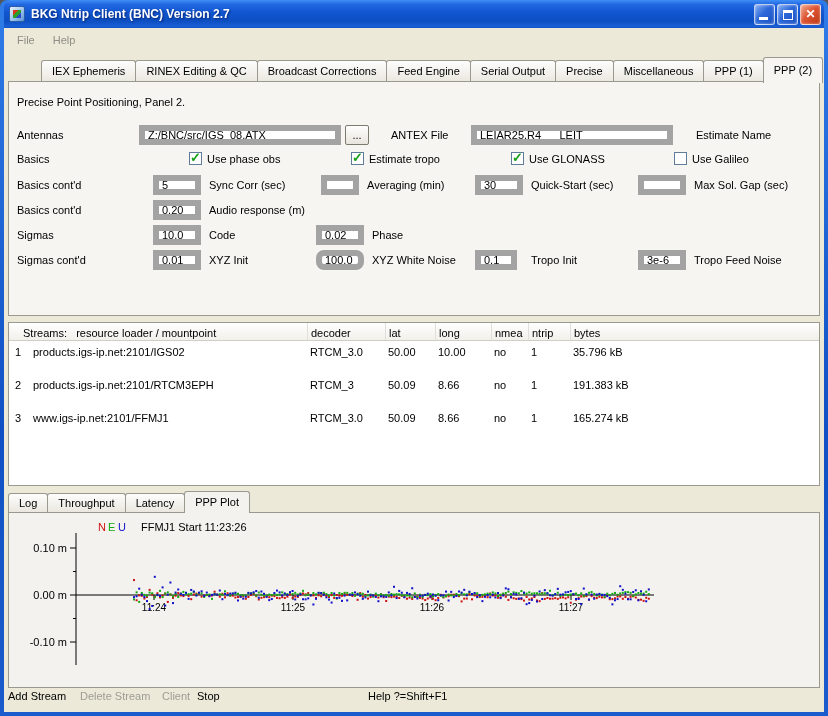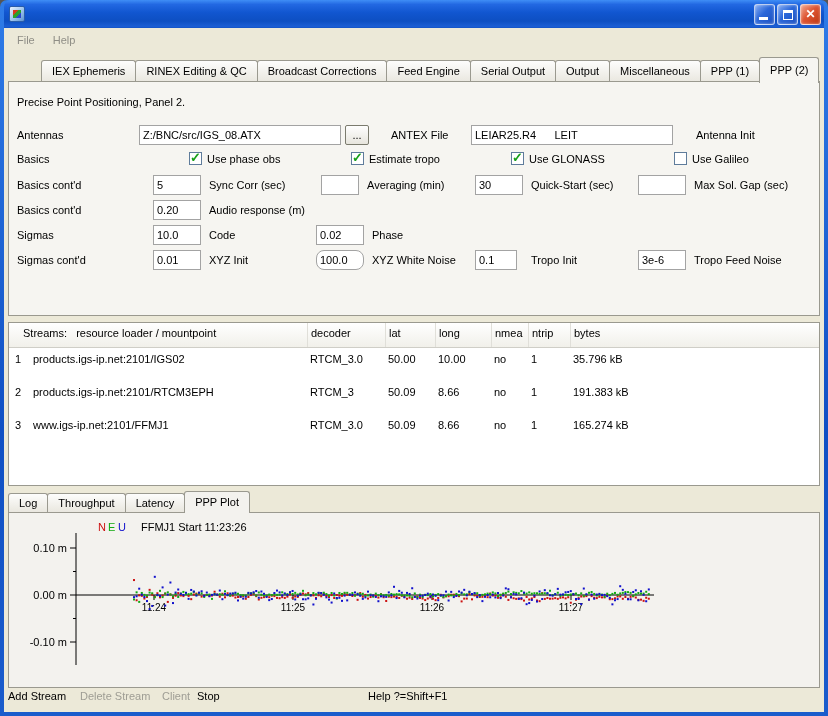--- a/index.html
+++ b/index.html
@@ -44,32 +44,32 @@
                background:linear-gradient(#fefefe,#e7e5dd); font-size:7px; color:#111; text-align:center; padding:0; }
 
   .bottom-tabbar { position:absolute; left:4px; top:463px; height:21px; display:flex; align-items:flex-end; white-space:nowrap; }
   .bottom-tabbar .tab { height:19px; line-height:18px; }
   .bottom-tabbar .tab.selected { height:22px; line-height:21px; background:#f3f2ee; }
 
   
   .panel { position:absolute; left:4px; top:53px; width:812px; height:235px;
            background:#f6f5f1; border:1px solid #9a998f; z-index:1; }
   .lbl { position:absolute; white-space:nowrap; }
-  .txt { position:absolute; height:20px; border:1px solid #a3a3a3; background:#fff;
+  .txt { position:absolute; height:20px; border:6px solid #a3a3a3; background:#fff;
          font:11px "Liberation Sans",sans-serif; padding:2px 3px; }
   .btn { position:absolute; height:20px; border:1px solid #7b7b6e; border-radius:2px;
          background:linear-gradient(#fefefe,#e7e5dd); font:11px "Liberation Sans",sans-serif; text-align:center; }
   .cb { position:absolute; width:13px; height:13px; background:#fff; border:1px solid #5f7c9b; }
   .cb .mark { display:none; position:absolute; left:0px; top:-3px; color:#19a019; font-size:13px; font-weight:bold; }
   .cb.checked .mark { display:block; }
 
   
   .streams { position:absolute; left:4px; top:294px; width:812px; height:164px;
              background:#fff; border:1px solid #9a998f; overflow:hidden; }
-  .thead { display:grid; grid-template-columns:298px 78px 50px 56px 37px 42px 1fr; height:25px;
+  .thead { display:grid; grid-template-columns:298px 78px 50px 56px 37px 42px 1fr; height:18px;
            background:linear-gradient(#ffffff,#f1f0ea); border-bottom:1px solid #cfcec7; }
   .th { line-height:21px; padding-left:3px; white-space:pre; overflow:hidden; }
   .th + .th { border-left:1px solid #e0dfd9; }
   .th-main { padding-left:14px; }
   .trow { display:grid; grid-template-columns:18px 280px 78px 50px 56px 37px 42px 1fr; height:33px; }
   .td { padding:5px 0 0 3px; white-space:nowrap; overflow:hidden; }
   .td.num { text-align:center; padding-left:0; }
   .td.mp { padding-left:6px; }
 
   
@@ -84,20 +84,21 @@
   .status-help { position:absolute; top:662px; left:364px; }
 </style>
 </head>
 <body>
 
 <div class="screen">
 <div class="window">
 
   <div class="titlebar">
     <div class="app-icon"></div>
+    <div class="title">BKG Ntrip Client (BNC) Version 2.7</div>
     <div class="win-buttons">
       <div class="winbtn min">
             <span class="glyph-min"></span>
           </div>
       <div class="winbtn max">
             <span class="glyph-max"></span>
           </div>
       <div class="winbtn close">
             <span class="glyph-close">✕</span>
           </div>
@@ -110,39 +111,39 @@
       <span class="menu-item">File</span>
       <span class="menu-item">Help</span>
     </div>
 
     <div class="tabbar">
       <span class="tab first-cut">IEX Ephemeris</span>
       <span class="tab">RINEX Editing &amp; QC</span>
       <span class="tab">Broadcast Corrections</span>
       <span class="tab">Feed Engine</span>
       <span class="tab">Serial Output</span>
-      <span class="tab">Output</span>
+      <span class="tab">Precise</span>
       <span class="tab">Miscellaneous</span>
       <span class="tab">PPP (1)</span>
       <span class="tab selected">PPP (2)</span>
     </div>
     <div class="tab-scroll">
       <button class="scrollbtn"><span>◀</span></button>
       <button class="scrollbtn"><span>▶</span></button>
     </div>
 
     <div class="panel">
       <span class="lbl" style="left:8px;top:14px">Precise Point Positioning, Panel 2.</span>
 
       <span class="lbl" style="left:8px;top:47px">Antennas</span>
       <input class="txt" style="left: 130px; top: 43px; width: 202px;" value="Z:/BNC/src/IGS_08.ATX">
       <button class="btn" style="left:336px;top:43px;width:24px"><span>...</span></button>
       <span class="lbl" style="left:382px;top:47px">ANTEX File</span>
       <input class="txt" style="left: 462px; top: 43px; width: 202px;" value="LEIAR25.R4      LEIT">
-      <span class="lbl" style="left:687px;top:47px">Antenna Init</span>
+      <span class="lbl" style="left:687px;top:47px">Estimate Name</span>
 
       <span class="lbl" style="left:8px;top:71px">Basics</span>
       <span class="cb checked" style="left:180px;top:70px">
             <span class="mark">✓</span>
           </span>
       <span class="lbl" style="left:198px;top:71px">Use phase obs</span>
       <span class="cb checked" style="left:342px;top:70px">
             <span class="mark">✓</span>
           </span>
       <span class="lbl" style="left:360px;top:71px">Estimate tropo</span>

